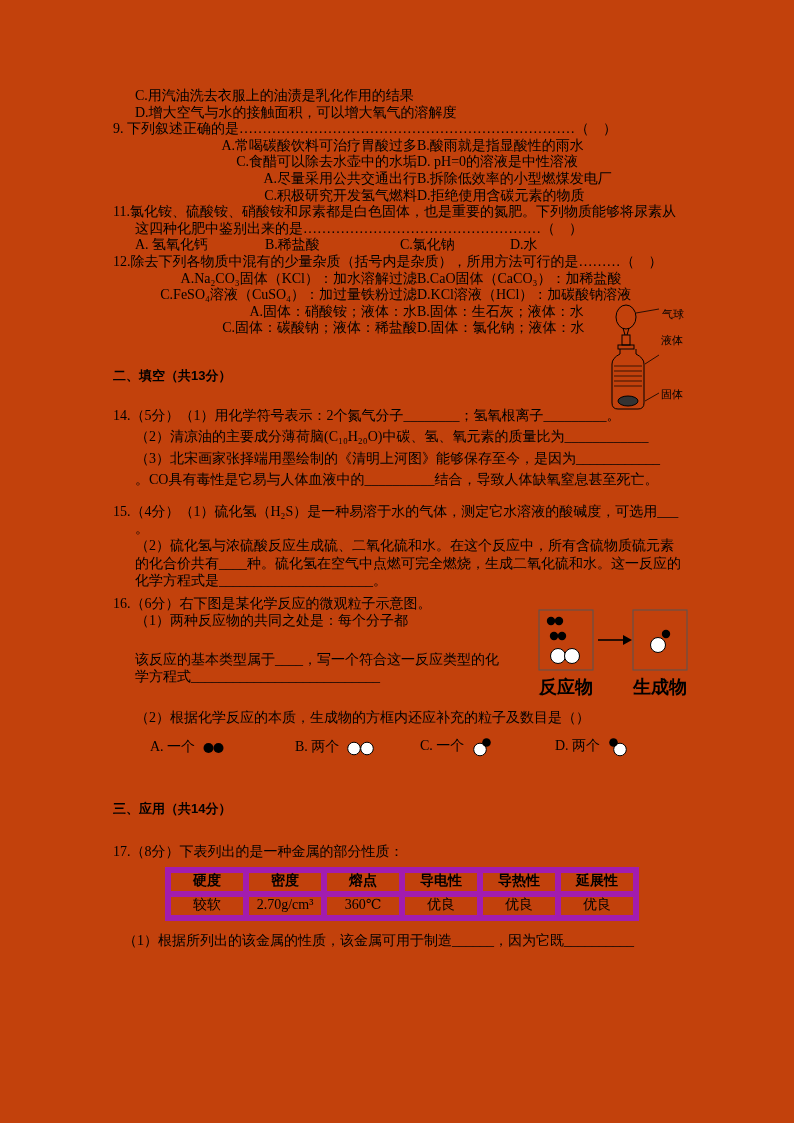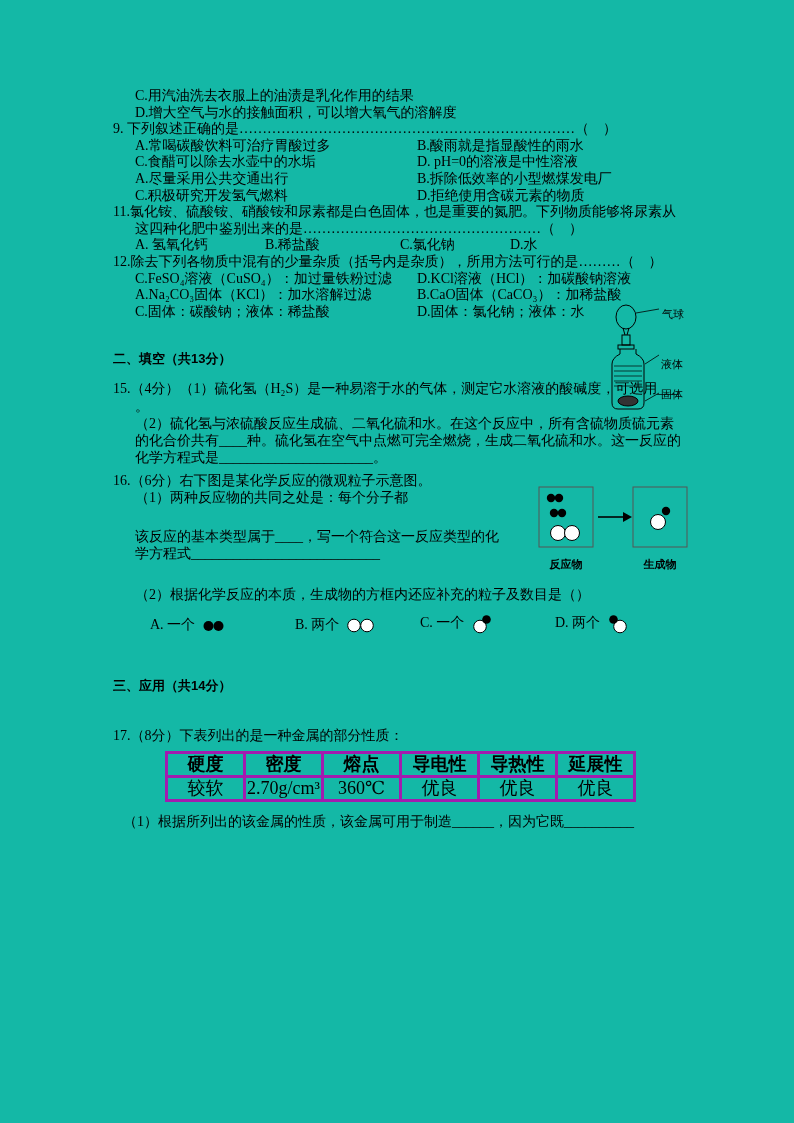--- a/index.html
+++ b/index.html
@@ -1,65 +1,65 @@
 <!DOCTYPE html>
 <html><head>
 <meta charset="utf-8">
 <style>
   *{box-sizing:border-box;}
   html,body{margin:0;padding:0;background:#ffffff;}
   .page{
-    position:relative;width:794px;height:1123px;background:#14b8a6;color:#000;
+    position:relative;width:794px;height:1123px;background:#c2410c;color:#000;
     font-family:"Liberation Serif","DejaVu Serif",serif;
     font-size:14px;line-height:16.6px;
     padding:88px 112px 0 113px;overflow:hidden;margin:0 auto;
   }
   p{margin:0;}
   .prewrap{white-space:pre-wrap;}
   .indent{padding-left:22px;}
   .stem{padding-left:22px;text-indent:-22px;}
   .opts{display:flex;padding-left:22px;}
-  .w282{flex:0 0 282px;}
+  .w282{flex:0 0 282px;text-align:right;}
   .opts4{display:flex;padding-left:22px;}
   .opts4 .c1{flex:0 0 130px;}
   .opts4 .c2{flex:0 0 135px;}
   .opts4 .c3{flex:0 0 110px;}
 
   .q13{position:relative;}
   .q13stem{padding-right:104px;}
   .apparatus{position:absolute;top:0;right:-16px;width:96px;height:114px;}
   .lbl{position:absolute;font-size:11px;line-height:12px;}
   .lbl-qiqiu{left:60px;top:4px;}
-  .lbl-yeti{left:59px;top:54px;}
+  .lbl-yeti{left:59px;top:30px;}
   .lbl-guti{left:59px;top:84px;}
 
   .sec-title{font-family:"Liberation Sans","DejaVu Sans",sans-serif;font-weight:bold;font-size:13px;line-height:18px;margin-top:30px;}
   .sec3-title{margin-top:42px;}
 
   .q14{margin-top:20px;line-height:21.5px;}
   .q15{margin-top:12px;line-height:17.2px;}
 
   .q16{position:relative;margin-top:6px;line-height:17px;}
   .q16-l1{padding-left:22px;text-indent:-22px;}
   .q16-l2{padding-left:22px;}
   .q16-l3{padding-left:22px;padding-right:178px;margin-top:22px;}
   .q16-l4{padding-left:22px;margin-top:24px;}
   .q16opts{display:flex;padding-left:37px;margin-top:10px;align-items:center;height:22px;}
   .q16opts .o1{flex:0 0 145px;}
   .q16opts .o2{flex:0 0 125px;}
   .q16opts .o3{flex:0 0 135px;}
   .micon{display:inline-block;vertical-align:middle;margin-left:3px;}
   .micro{position:absolute;top:14px;right:-6px;width:150px;}
   .mlabels{display:flex;justify-content:space-between;margin-top:3px;
-    font-family:"Liberation Sans","DejaVu Sans",sans-serif;font-weight:bold;font-size:11px;line-height:14px;}
+    font-family:"Liberation Sans","DejaVu Sans",sans-serif;font-weight:bold;font-size:18px;line-height:14px;}
   .mlabels span{width:56px;text-align:center;}
 
-  .q17{margin-top:33px;}
+  .q17{margin-top:26px;}
   .mtable{border-collapse:collapse;margin:6px 0 0 52px;}
-  .mtable td{border:3px solid #a21caf;width:78px;height:24px;text-align:center;padding:0;font-size:18px;}
+  .mtable td{border:6px solid #a21caf;width:78px;height:24px;text-align:center;padding:0;font-size:14px;}
   .mtable .hd td{font-weight:bold;}
   .q17-p1{margin-top:12px;padding-left:10px;}
 </style>
 </head>
 <body>
 
 <div class="page">
 
   <p class="indent">C.用汽油洗去衣服上的油渍是乳化作用的结果</p>
   <p class="indent">D.增大空气与水的接触面积，可以增大氧气的溶解度</p>
@@ -93,30 +93,34 @@
       <span class="c1">A. 氢氧化钙</span>
       <span class="c2">B.稀盐酸</span>
       <span class="c3">C.氯化钠</span>
       <span>D.水</span>
     </div>
   </div>
 
   <div>
     <p class="stem">12.除去下列各物质中混有的少量杂质（括号内是杂质），所用方法可行的是………（　）</p>
     <div class="opts">
+      <span class="w282">A.Na₂CO₃固体（KCl）：加水溶解过滤</span>
+      <span>B.CaO固体（CaCO₃）：加稀盐酸</span>
+    </div>
+    <div class="opts">
       <span class="w282">C.FeSO₄溶液（CuSO₄）：加过量铁粉过滤</span>
       <span>D.KCl溶液（HCl）：加碳酸钠溶液</span>
     </div>
-    <div class="opts">
-      <span class="w282">A.Na₂CO₃固体（KCl）：加水溶解过滤</span>
-      <span>B.CaO固体（CaCO₃）：加稀盐酸</span>
-    </div>
   </div>
 
   <div class="q13">
+    <div class="opts">
+      <span class="w282">A.固体：硝酸铵；液体：水</span>
+      <span>B.固体：生石灰；液体：水</span>
+    </div>
     <div class="opts">
       <span class="w282">C.固体：碳酸钠；液体：稀盐酸</span>
       <span>D.固体：氯化钠；液体：水</span>
     </div>
 
     <div class="apparatus">
       <svg viewBox="0 0 96 114" width="96" height="114">
         <g fill="none" stroke="#000" stroke-width="1">
           <ellipse cx="24" cy="13" rx="10" ry="12"></ellipse>
           <path d="M21,24 L23,31 M27,24 L25,31"></path>
@@ -131,20 +135,24 @@
         <ellipse cx="26" cy="97" rx="10" ry="5" fill="#333" stroke="#000"></ellipse>
       </svg>
       <span class="lbl lbl-qiqiu">气球</span>
       <span class="lbl lbl-yeti">液体</span>
       <span class="lbl lbl-guti">固体</span>
     </div>
   </div>
 
   <p class="sec-title">二、填空（共13分）</p>
 
+  <p class="stem prewrap q14">14.（5分）（1）用化学符号表示：2个氮气分子________；氢氧根离子_________。
+（2）清凉油的主要成分薄荷脑(C₁₀H₂₀O)中碳、氢、氧元素的质量比为____________
+（3）北宋画家张择端用墨绘制的《清明上河图》能够保存至今，是因为____________
+。CO具有毒性是它易与人体血液中的__________结合，导致人体缺氧窒息甚至死亡。</p>
 
   <p class="stem prewrap q15">15.（4分）（1）硫化氢（H₂S）是一种易溶于水的气体，测定它水溶液的酸碱度，可选用___
 。
 （2）硫化氢与浓硫酸反应生成硫、二氧化硫和水。在这个反应中，所有含硫物质硫元素的化合价共有____种。硫化氢在空气中点燃可完全燃烧，生成二氧化硫和水。这一反应的化学方程式是______________________。</p>
 
   <div class="q16">
     <p class="q16-l1">16.（6分）右下图是某化学反应的微观粒子示意图。</p>
     <p class="q16-l2">（1）两种反应物的共同之处是：每个分子都</p>
     <p class="q16-l3 prewrap">该反应的基本类型属于____，写一个符合这一反应类型的化学方程式___________________________</p>
     <p class="q16-l4">（2）根据化学反应的本质，生成物的方框内还应补充的粒子及数目是（）</p>

